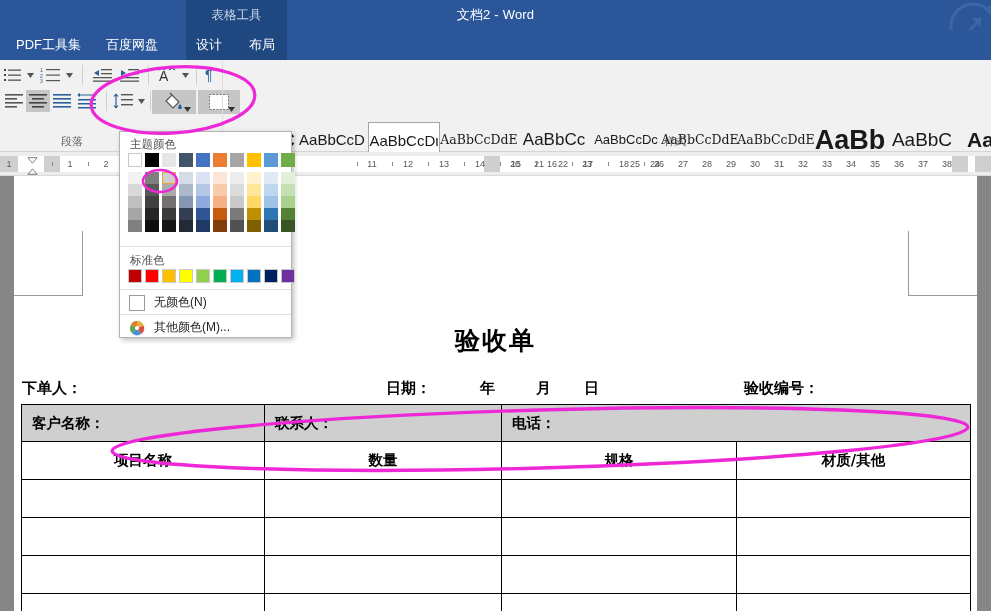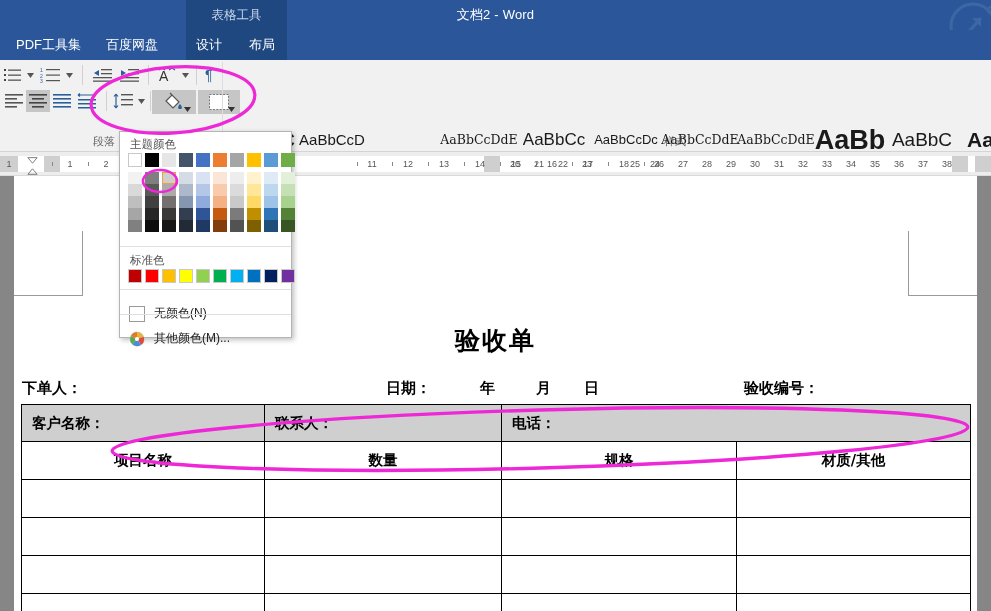--- a/index.html
+++ b/index.html
@@ -142,21 +142,21 @@
     z-index: 40;
   }
   .cp-head { font-size: 11.5px; color: #555; padding: 5px 0 3px 10px; }
   .cp-grid { position: absolute; left: 8px; }
   .sw { position: absolute; width: 14px; height: 14px; }
   .sw.out { border: 1px solid #c8c8c8; }
   .cp-rule { position: absolute; left: 0; width: 171px; height: 1px; background: #e0e0e0; }
   .cp-row {
     position: absolute; left: 0; width: 171px; height: 25px;
     display: flex; align-items: center; gap: 9px; padding-left: 9px;
-    font-size: 12px; color: #222; margin-top: 11px;
+    font-size: 12px; color: #222;
   }
   .cp-nofill-box { width: 16px; height: 16px; background: #fff; border: 1px solid #9a9a9a; }
 
   
   .annot { position: absolute; left: 0; top: 0; width: 991px; height: 611px;
            pointer-events: none; z-index: 60; }
 </style>
 </head>
 <body>
 
@@ -335,32 +335,36 @@
       <svg width="20" height="16" viewBox="0 0 20 16">
         <rect x="0.5" y="0.5" width="19" height="15" fill="#fff" stroke="#777" stroke-width="1" stroke-dasharray="2 1.4"></rect>
       </svg>
       <span style="position:absolute;right:5px;top:8px;">
         <svg width="7" height="5" viewBox="0 0 7 5">
             <path d="M0 0 L7 0 L3.5 5 Z" fill="#333"></path>
           </svg>
       </span>
     </div>
 
-    <div class="grp-label" style="left:44px; width:120px;">段落</div>
+    <div class="grp-label" style="left:12px; width:120px;">段落</div>
     <div class="grp-sep" style="left:222px;"></div>
     <div class="grp-label" style="left:615px; width:120px;">样式</div>
 
     <div class="styles-gallery">
       <div class="style-item" style="left:0px;   width:72px;">
         <div class="style-prev" style="font-size:21px;font-weight:bold;">AaBbC</div>
         <div class="style-name">标题</div>
       </div>
       <div class="style-item" style="left:72px;  width:72px;">
         <div class="style-prev" style="font-size:15px;">AaBbCcD</div>
         <div class="style-name"><span class="pmark">↵</span><span>普通(网...</span></div>
+      </div>
+      <div class="style-item active" style="left:144px; width:72px;">
+        <div class="style-prev" style="font-size:15px;">AaBbCcDι</div>
+        <div class="style-name u"><span class="pmark">↵</span><span>正文</span></div>
       </div>
       <div class="style-item" style="left:216px; width:78px;">
         <div class="style-prev" style="font-size:12.5px;font-family:'DejaVu Serif',serif;">AaBbCcDdE</div>
         <div class="style-name"><span class="pmark">↵</span><span>Table P...</span></div>
       </div>
       <div class="style-item" style="left:294px; width:72px;">
         <div class="style-prev" style="font-size:17px;">AaBbCc</div>
         <div class="style-name">标题 2</div>
       </div>
       <div class="style-item" style="left:366px; width:72px;">

